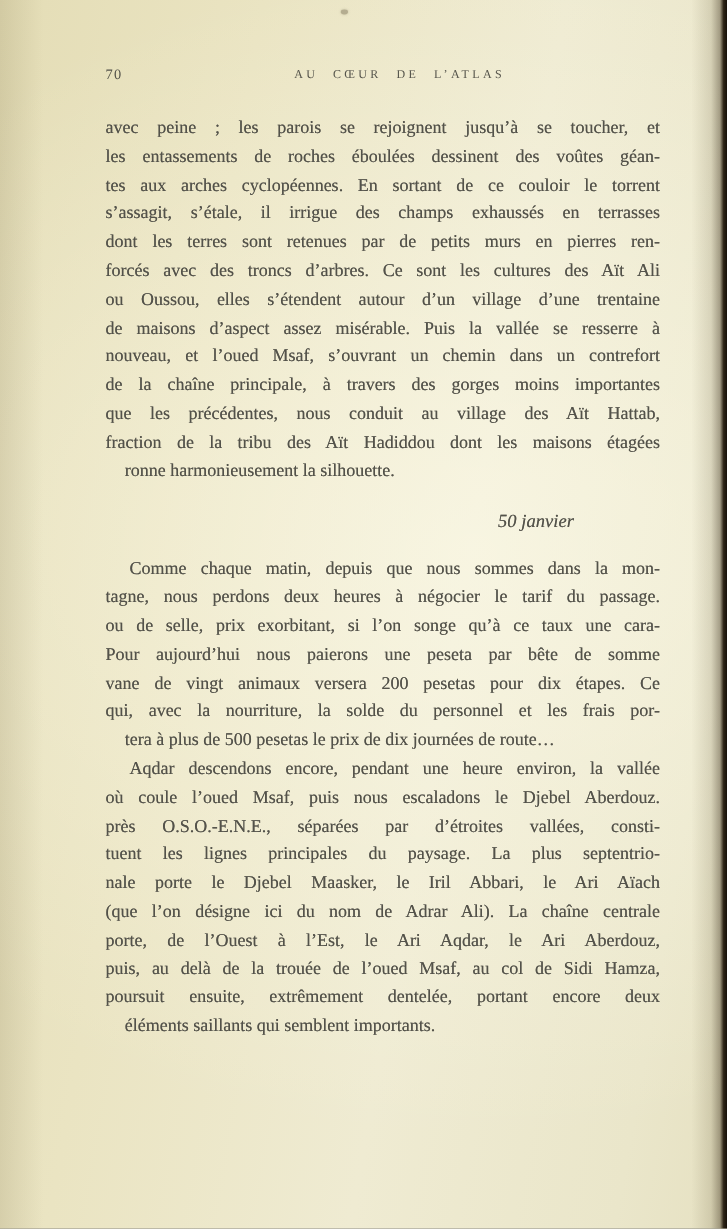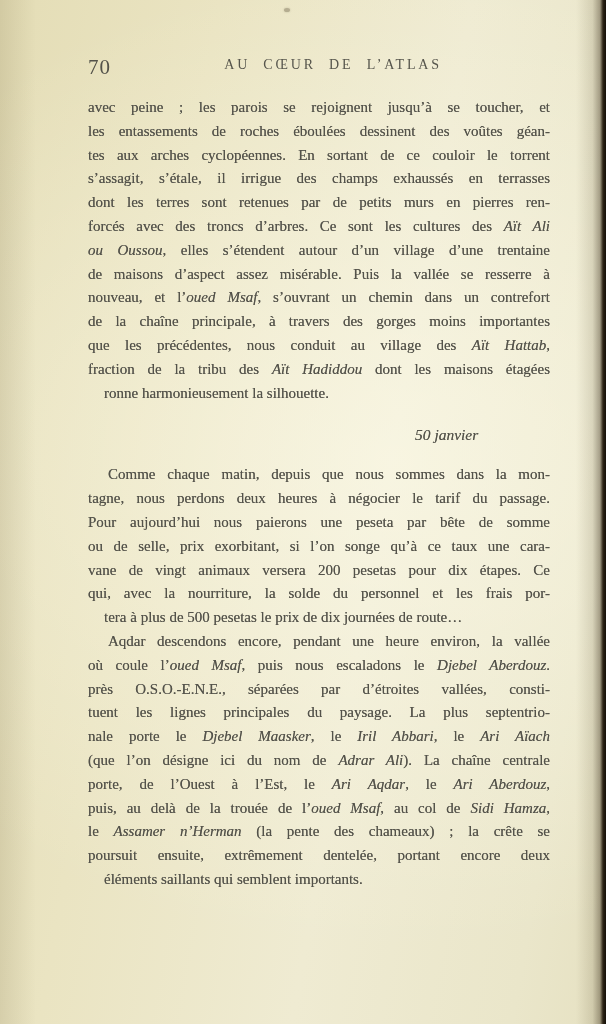--- a/index.html
+++ b/index.html
@@ -31,42 +31,42 @@
   .blemish{
     position:absolute;left:284px;top:8px;width:6px;height:4px;border-radius:50%;
     background:rgba(112,102,78,0.45);
     box-shadow:0 0 2px rgba(112,102,78,0.35);
   }
   .header{
     position:absolute;top:55px;left:88px;width:462px;height:20px;
   }
   .page-number{
     position:absolute;left:0;top:0;
-    font-size:21px;letter-spacing:1px;
+    font-size:12px;letter-spacing:1px;
   }
   .running-title{
     position:absolute;left:0;right:0;top:2px;text-align:center;
-    font-size:14px;letter-spacing:2.8px;word-spacing:7px;
+    font-size:10px;letter-spacing:2.8px;word-spacing:7px;
     transform:translateX(14px);
     color:#56554c;
   }
   .text-column{
     position:absolute;left:88px;top:96px;width:462px;
     font-size:15px;
     text-shadow:0 0 0.5px rgba(83,82,74,0.75);
   }
   .paragraph{margin:0;}
   .line{
     line-height:23.8px;height:23.8px;overflow:hidden;
     text-align:justify;
     text-align-last:justify;
   }
   .line.last{text-align-last:left;margin-left:16px;}
   .line.indent{text-indent:20px;}
-  .it{font-style:italic;}
+  .it{}
   .date-heading{
     font-style:italic;
     font-size:15.5px;line-height:24px;
     margin:18px 0 16px 327px;
   }
 </style>
 </head>
 <body>
 
 <div class="page">
@@ -90,36 +90,35 @@
         <div class="line"><span>nouveau, et l’</span><span class="it">oued Msaf</span><span>, s’ouvrant un chemin dans un contrefort</span></div>
         <div class="line"><span>de la chaîne principale, à travers des gorges moins importantes</span></div>
         <div class="line"><span>que les précédentes, nous conduit au village des </span><span class="it">Aït Hattab</span><span>,</span></div>
         <div class="line"><span>fraction de la tribu des </span><span class="it">Aït Hadiddou</span><span> dont les maisons étagées</span></div>
         <div class="line last"><span>ronne harmonieusement la silhouette.</span></div>
       </div>
       <div class="date-heading">50 janvier</div>
       <div class="paragraph">
         <div class="line indent"><span>Comme chaque matin, depuis que nous sommes dans la mon-</span></div>
         <div class="line"><span>tagne, nous perdons deux heures à négocier le tarif du passage.</span></div>
+        <div class="line"><span>ou de selle, prix exorbitant, si l’on songe qu’à ce taux une cara-</span></div>
         <div class="line"><span>Pour aujourd’hui nous paierons une peseta par bête de somme</span></div>
-        <div class="line"><span>ou de selle, prix exorbitant, si l’on songe qu’à ce taux une cara-</span></div>
         <div class="line"><span>vane de vingt animaux versera 200 pesetas pour dix étapes. Ce</span></div>
         <div class="line"><span>qui, avec la nourriture, la solde du personnel et les frais por-</span></div>
         <div class="line last"><span>tera à plus de 500 pesetas le prix de dix journées de route…</span></div>
       </div>
       <div class="paragraph">
         <div class="line indent"><span>Aqdar descendons encore, pendant une heure environ, la vallée</span></div>
         <div class="line"><span>où coule l’</span><span class="it">oued Msaf</span><span>, puis nous escaladons le </span><span class="it">Djebel Aberdouz</span><span>.</span></div>
         <div class="line"><span>près O.S.O.-E.N.E., séparées par d’étroites vallées, consti-</span></div>
         <div class="line"><span>tuent les lignes principales du paysage. La plus septentrio-</span></div>
         <div class="line"><span>nale porte le </span><span class="it">Djebel Maasker</span><span>, le </span><span class="it">Iril Abbari</span><span>, le </span><span class="it">Ari Aïach</span></div>
         <div class="line"><span>(que l’on désigne ici du nom de </span><span class="it">Adrar Ali</span><span>). La chaîne centrale</span></div>
         <div class="line"><span>porte, de l’Ouest à l’Est, le </span><span class="it">Ari Aqdar</span><span>, le </span><span class="it">Ari Aberdouz</span><span>,</span></div>
         <div class="line"><span>puis, au delà de la trouée de l’</span><span class="it">oued Msaf</span><span>, au col de </span><span class="it">Sidi Hamza</span><span>,</span></div>
-        <div class="line"><span>le </span><span class="it">Assamer n’Herman</span><span> (la pente des chameaux) ; la crête se</span></div>
         <div class="line"><span>poursuit ensuite, extrêmement dentelée, portant encore deux</span></div>
         <div class="line last"><span>éléments saillants qui semblent importants.</span></div>
       </div>
     </div>
 
   <div class="edge-left"></div>
   <div class="edge-right"></div>
 </div>
 
 </body></html>

